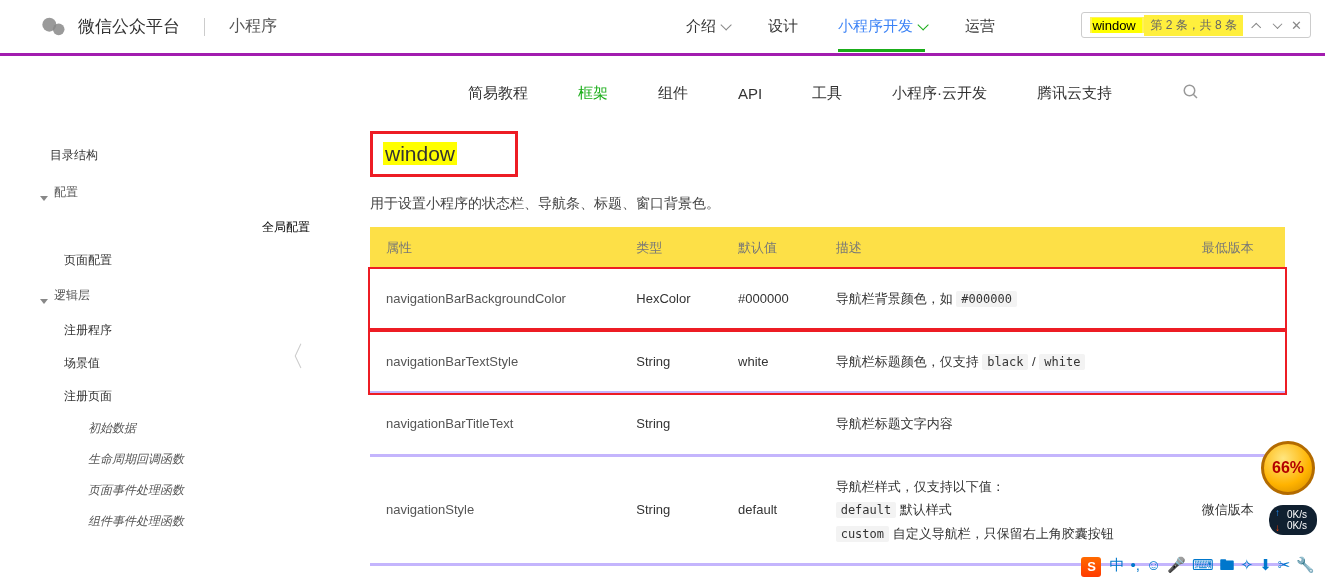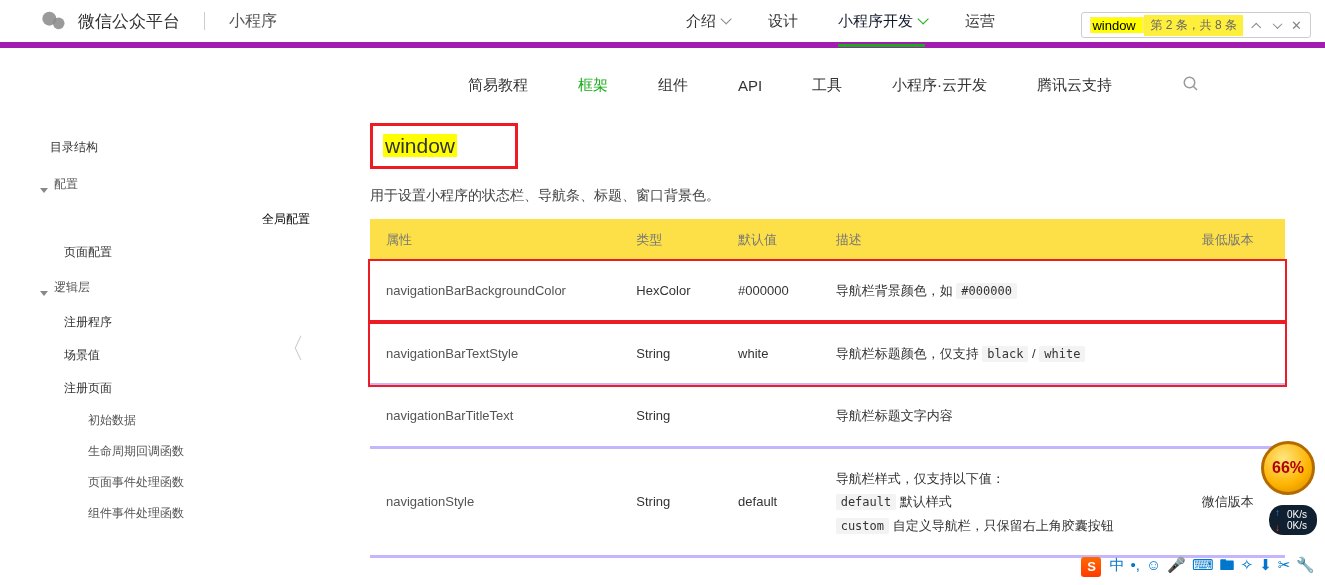--- a/index.html
+++ b/index.html
@@ -1,25 +1,25 @@
 <!DOCTYPE html>
 <html><head>
 <meta charset="utf-8">
 <style>
 * { margin: 0; padding: 0; box-sizing: border-box; }
 body { font-family: -apple-system, "PingFang SC", "Microsoft YaHei", sans-serif; font-size: 14px; color: #333; background: #fff; width: 1325px; height: 585px; overflow: hidden; position: relative; }
-.topbar { display: flex; align-items: center; height: 48px; padding: 0 40px; border-bottom: 6px solid #a21caf; position: relative; }
+.topbar { display: flex; align-items: center; height: 56px; padding: 0 40px; border-bottom: 3px solid #a21caf; position: relative; }
 .logo-area { display: flex; align-items: center; gap: 10px; }
 .wechat-logo { width: 28px; height: 28px; color: #888; }
 .brand { font-size: 17px; color: #333; }
 .divider { width: 1px; height: 18px; background: #ccc; margin: 0 14px; }
 .brand-sub { font-size: 16px; color: #555; }
 .nav { position: absolute; right: 330px; display: flex; gap: 40px; align-items: flex-end; }
 .nav-item { color: #333; font-size: 15px; cursor: pointer; display: flex; align-items: center; gap: 4px; position: relative; padding: 16px 0; }
-.nav-item.active { color: #0f172a; }
+.nav-item.active { color: #3b82f6; }
 .nav-item.active::after { content: ""; position: absolute; bottom: 0; left: 0; right: 0; height: 3px; background: #1aad19; }
 .caret { width: 8px; height: 8px; border-right: 1.5px solid #888; border-bottom: 1.5px solid #888; transform: rotate(45deg) translateY(-3px); }
 .caret.green { border-color: #1aad19; }
 .search-bar { position: absolute; right: 14px; top: 12px; display: flex; align-items: center; border: 1px solid #ccc; border-radius: 3px; height: 26px; padding: 0 4px 0 8px; background: #fff; }
 .search-bar input { border: none; outline: none; width: 64px; font-size: 13px; background: transparent; }
 .search-highlight { background: #fff259; padding: 0 2px; }
 .search-badge { background: #ffef3d; font-size: 12px; padding: 2px 6px; color: #666; }
 .search-btn { width: 20px; height: 20px; display: flex; align-items: center; justify-content: center; cursor: pointer; color: #888; margin-left: 2px; }
 .chev { width: 7px; height: 7px; border-right: 1px solid #888; border-top: 1px solid #888; }
 .chev.up { transform: rotate(-45deg) translate(-1px, 2px); }
@@ -29,21 +29,21 @@
 .subnav-item { font-size: 15px; color: #333; cursor: pointer; }
 .subnav-item.active { color: #1aad19; }
 .subnav .search-icon { position: absolute; right: 40px; color: #999; cursor: pointer; }
 .layout { display: flex; }
 .sidebar { width: 310px; padding: 20px 0 0 40px; font-size: 12px; }
 .side-item { padding: 10px 0 10px 10px; color: #333; cursor: pointer; }
 .side-group { padding: 10px 0 10px 0; color: #555; cursor: pointer; display: flex; align-items: flex-end; gap: 6px; }
 .tri { width: 0; height: 0; border-left: 4px solid transparent; border-right: 4px solid transparent; border-top: 5px solid #888; }
 .side-child { padding: 8px 0 8px 24px; color: #333; cursor: pointer; }
 .side-child.active { color: #000000; text-align: right; }
-.side-gchild { padding: 7px 0 7px 48px; color: #555; cursor: pointer; }
+.side-gchild { padding: 7px 0 7px 48px; color: #555; cursor: pointer; font-style: italic; }
 .content { flex: 1; padding: 0 40px 0 60px; position: relative; }
 .page-nav { position: absolute; left: -34px; top: 220px; width: 30px; height: 40px; display:flex; align-items:center; justify-content:center; color:#ccc; font-size:28px; cursor:pointer; }
 .heading-box { border: 3px solid #ed1c24; display: inline-block; padding: 8px 58px 8px 10px; margin-top: 14px; }
 .heading-hl { background: #ffff00; font-size: 21px; padding: 0 2px; }
 .desc { margin: 18px 0 14px; font-size: 14px; color: #444; }
 .table { width: 100%; border-collapse: collapse; font-size: 13px; }
 .table th { text-align: left; font-weight: normal; color: #777; padding: 12px 16px; background: #fde047; }
 .table td { padding: 18px 16px; border-bottom: 3px solid #c4b5fd; color: #333; vertical-align: middle; }
 .table .prop { color: #555; }
 .code { background: #f3f3f3; padding: 1px 5px; font-family: monospace; font-size: 12px; border-radius: 2px; }

